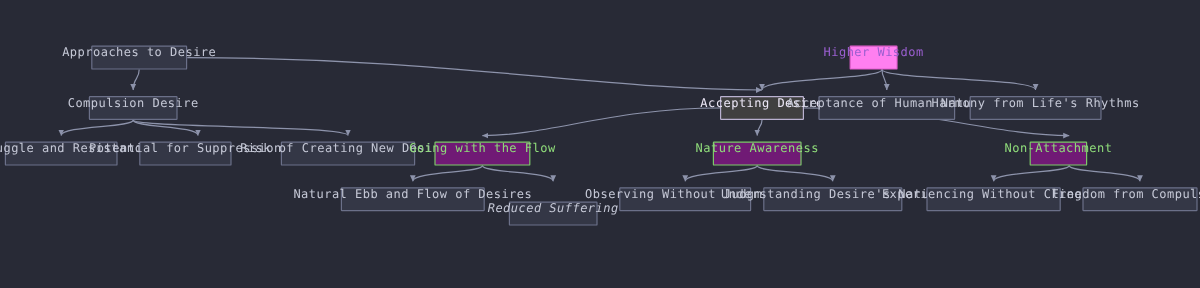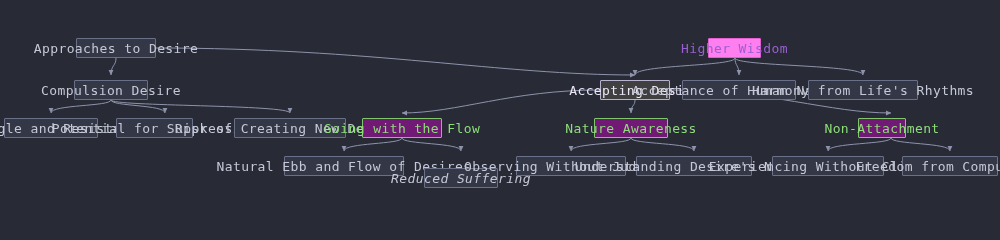--- a/index.html
+++ b/index.html
@@ -7,25 +7,25 @@
     width:1000px;height:198px;
     background:#282a36;
     font-family:"DejaVu Sans Mono","Liberation Mono",monospace;
     overflow:hidden;
   }
   #diagram{position:relative;width:1000px;height:198px;}
   #edges{position:absolute;left:0;top:0;width:1000px;height:198px;}
   .node{
     position:absolute;
     box-sizing:border-box;
-    display:flex;align-items:center;justify-content:center;
+    display:flex;align-items:flex-start;justify-content:center;
     border:1px solid #6b7089;
     background:#343746;
     color:#c5c8d6;
-    font-size:13px;
+    font-size:10px;
     letter-spacing:.4px;
     white-space:nowrap;
     border-radius:1px;
     height:20px;
   }
   .node.magenta{background:#ff7ff0;border-color:#e35fd0;color:#9a5fd0;}
   .node.lavender{background:#404040;border-color:#b9b1d0;color:#ece7f6;}
   .node.green{background:#701a75;border-color:#7dc96a;color:#8fdc7a;}
 </style>
 </head>
@@ -58,21 +58,21 @@
         <path d="M891,138 C891,144.5 950,142.5 950,151" marker-end="url(#arrow)"></path>
       </g>
   </svg>
   <div id="nodes">
       <div class="node" style="left: 76px; top: 38px; width: 80px;">
         <span>Approaches to Desire</span>
       </div>
       <div class="node" style="left: 74px; top: 80px; width: 74px;">
         <span>Compulsion Desire</span>
       </div>
-      <div class="node magenta" style="left: 708px; top: 38px; width: 53px;">
+      <div class="node magenta" style="left: 708px; top: 38px; width: 40px;">
         <span>Higher Wisdom</span>
       </div>
       <div class="node lavender" style="left: 600px; top: 80px; width: 70px;">
         <span>Accepting Desire</span>
       </div>
       <div class="node" style="left: 682px; top: 80px; width: 114px;">
         <span>Acceptance of Human Nature</span>
       </div>
       <div class="node" style="left: 808px; top: 80px; width: 110px;">
         <span>Harmony from Life's Rhythms</span>

